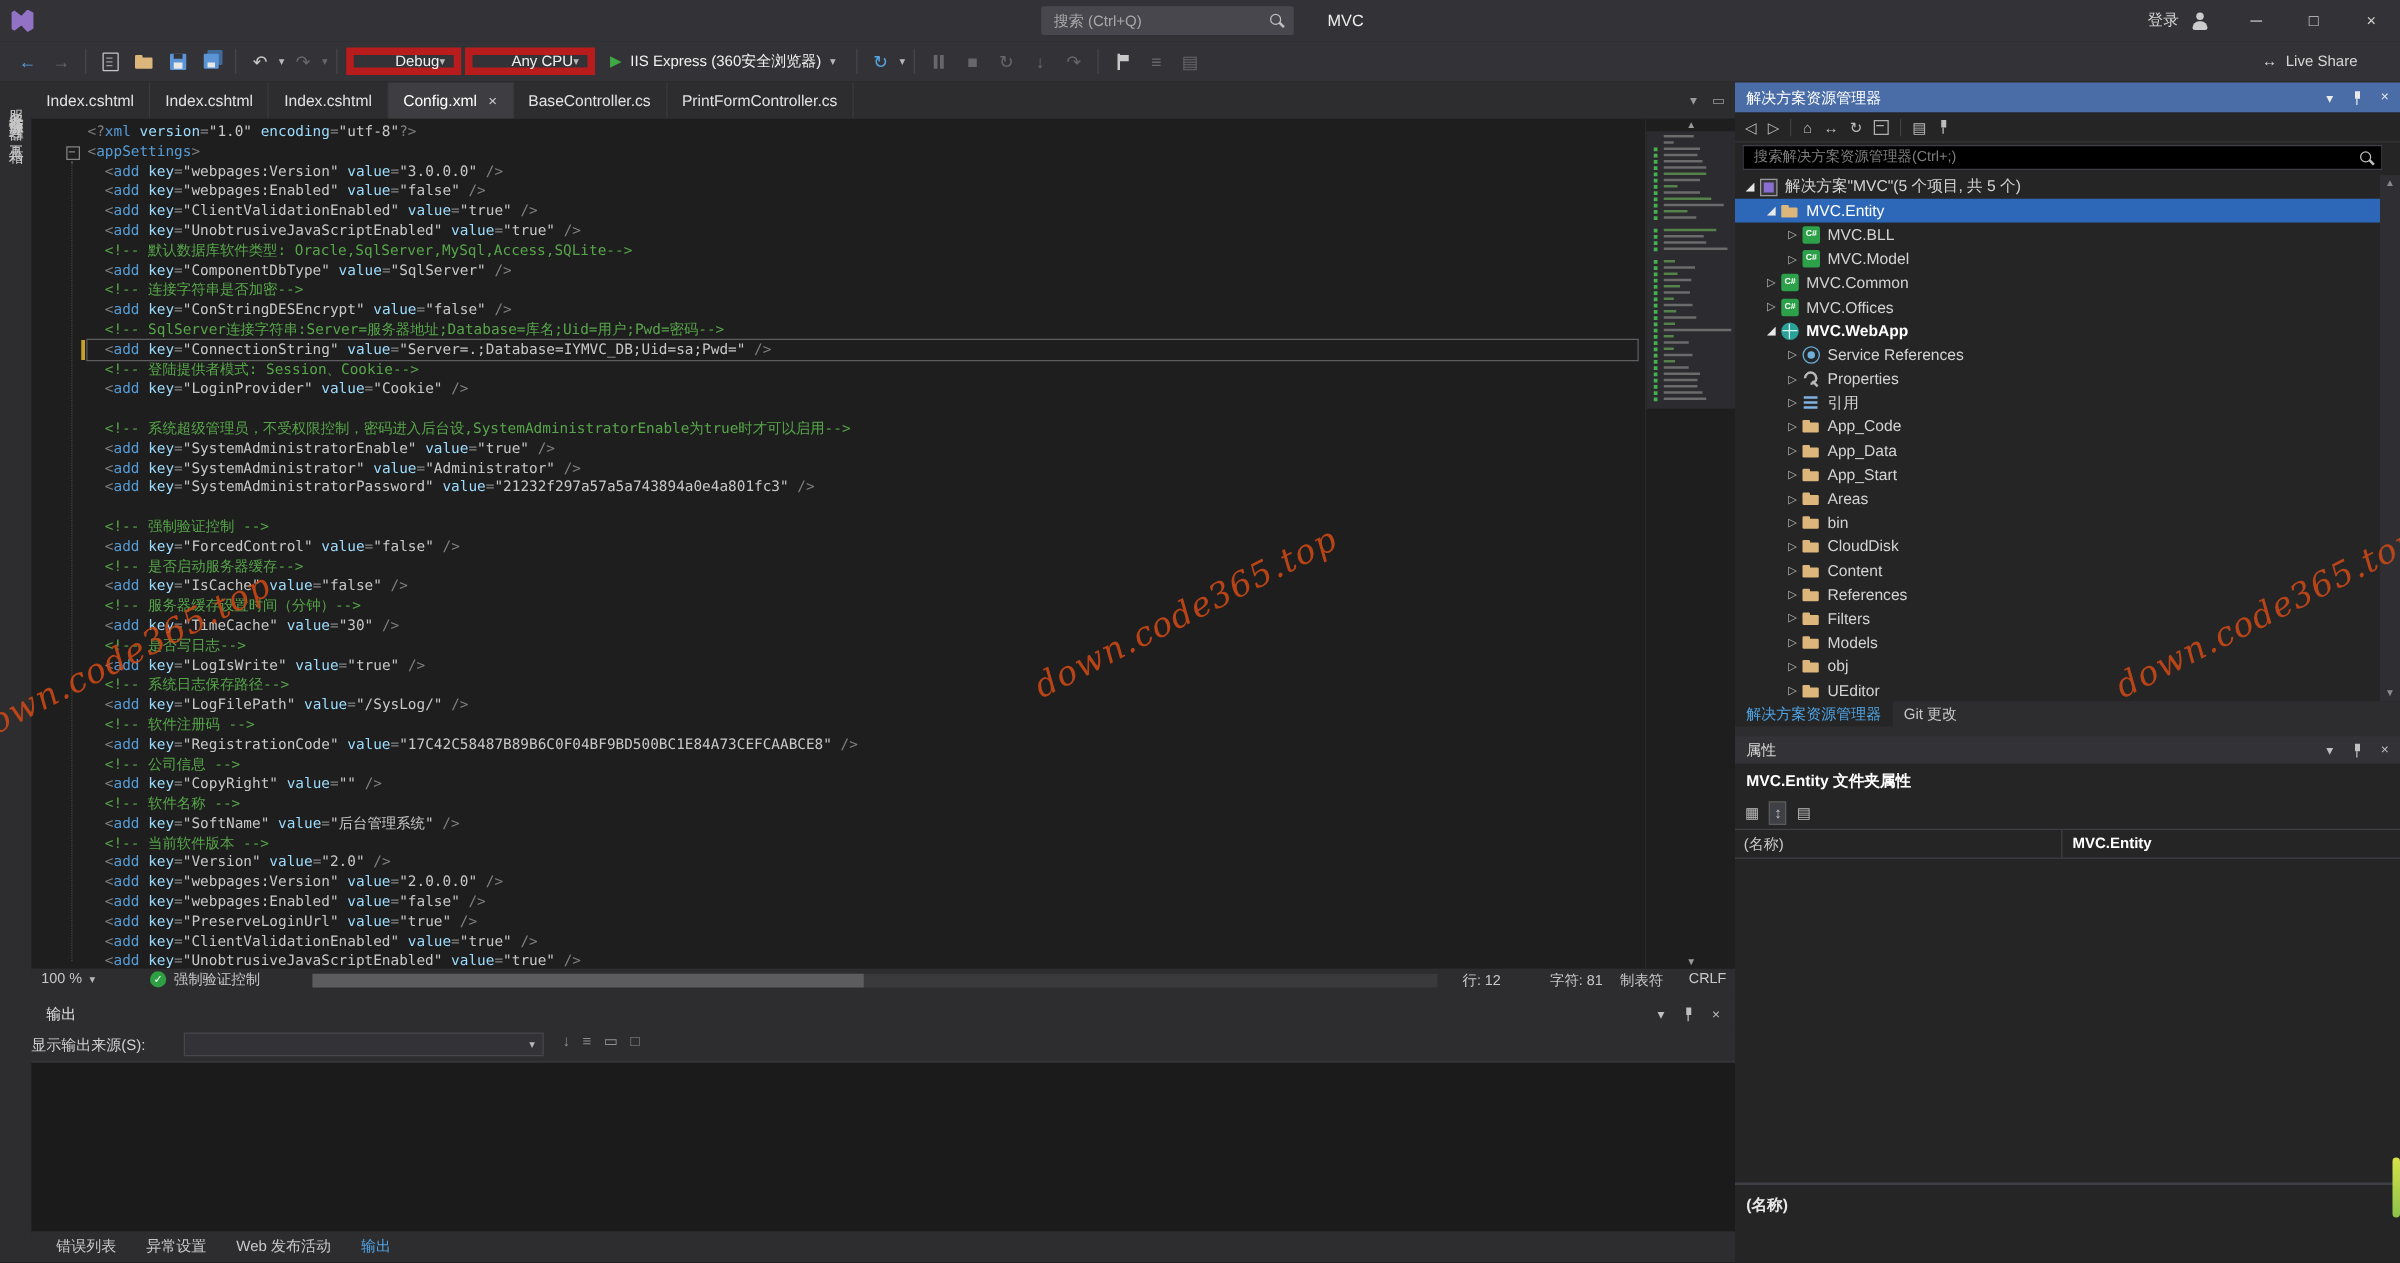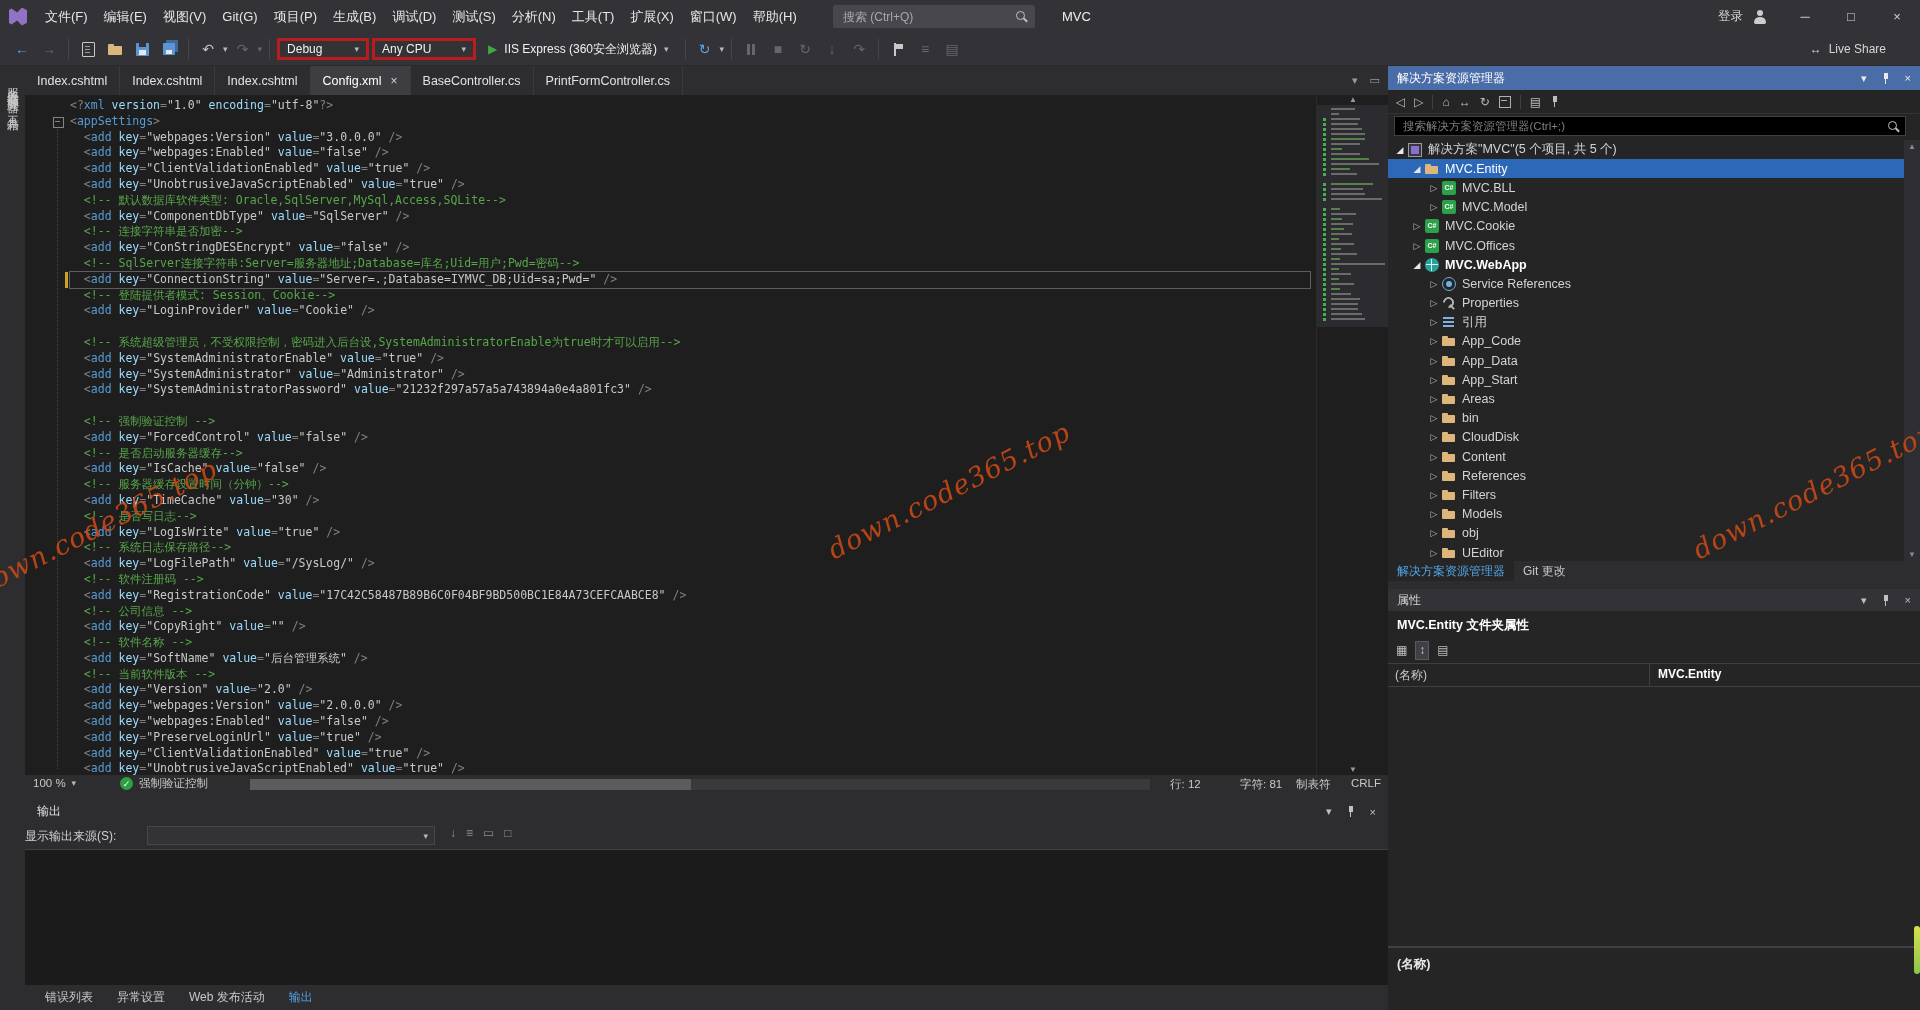--- a/index.html
+++ b/index.html
@@ -26,21 +26,21 @@
   .win-btn{width:46px;height:33px;display:flex;align-items:center;justify-content:center;color:#d0d0d0;font-size:13px;}
   
   #main-toolbar{position:absolute;left:0;top:33px;width:1920px;height:33px;background:#333337;display:flex;align-items:center;padding-left:10px;box-sizing:border-box;gap:3px;font-size:13px;border-bottom:1px solid #2a2a2d;}
   .tb-icon{width:24px;height:24px;display:flex;align-items:center;justify-content:center;color:#c8c8c8;font-size:14px;flex:none;}
   .tb-icon.disabled{color:#66666b;}
   .tb-icon.blue{color:#55a6e4;}
   .tb-icon.teal{color:#55a6e4;}
   .tb-sep{width:1px;height:20px;background:#46464b;margin:0 4px;flex:none;}
   .caret{font-size:9px;color:#b8b8b8;}
   .caret.dim{color:#66666b;}
-  .tb-combo{height:22px;background:#333337;border:3px solid #b91c1c;display:flex;align-items:center;justify-content:space-between;padding:0 7px;font-size:12px;color:#f0f0f0;box-sizing:border-box;flex:none;}
+  .tb-combo{height:22px;background:#333337;border:6px solid #b91c1c;display:flex;align-items:center;justify-content:flex-end;padding:0 7px;font-size:12px;color:#f0f0f0;box-sizing:border-box;flex:none;}
   .run-btn{display:flex;align-items:center;gap:7px;padding:0 9px;height:26px;color:#f0f0f0;font-size:12px;flex:none;}
   .play-glyph{color:#3fa944;font-size:12px;}
   #live-share{margin-left:auto;margin-right:34px;display:flex;align-items:center;gap:7px;font-size:12px;color:#d6d6d6;}
   .i-page{width:11px;height:13px;border:1px solid #c8c8c8;border-radius:1px;position:relative;}
   .i-page::after{content:'';position:absolute;left:2px;top:3px;width:5px;height:1px;background:#9a9a9a;box-shadow:0 3px 0 #9a9a9a,0 6px 0 #9a9a9a;}
   .i-openfolder{width:14px;height:11px;position:relative;}
   .i-openfolder::before{content:'';position:absolute;left:0;top:0;width:6px;height:3px;background:#dcb67a;border-radius:1px;}
   .i-openfolder::after{content:'';position:absolute;left:0;top:2px;width:14px;height:9px;background:#dcb67a;border-radius:1px;}
   .i-save{width:13px;height:13px;background:#5c95d6;position:relative;border-radius:1px;}
   .i-save::before{content:'';position:absolute;top:0;left:3px;width:7px;height:4px;background:#333337;}
@@ -158,35 +158,20 @@
   .watermark{position:absolute;font-family:"DejaVu Serif",serif;font-style:italic;font-size:27px;letter-spacing:1px;color:rgba(205,73,22,0.88);transform:rotate(-27deg);white-space:nowrap;z-index:60;pointer-events:none;}
   #edge-indicator{position:absolute;right:0;top:926px;width:6px;height:48px;border-radius:3px;background:linear-gradient(#d7e24a,#8bc34a);z-index:70;}
 </style>
 </head>
 <body>
 
 <div id="app">
 
   <div id="titlebar">
     <span class="vs-logo"></span>
-    <nav id="menu-bar">
-        <span class="menu-item">文件(F)</span>
-        <span class="menu-item">编辑(E)</span>
-        <span class="menu-item">视图(V)</span>
-        <span class="menu-item">Git(G)</span>
-        <span class="menu-item">项目(P)</span>
-        <span class="menu-item">生成(B)</span>
-        <span class="menu-item">调试(D)</span>
-        <span class="menu-item">测试(S)</span>
-        <span class="menu-item">分析(N)</span>
-        <span class="menu-item">工具(T)</span>
-        <span class="menu-item">扩展(X)</span>
-        <span class="menu-item">窗口(W)</span>
-        <span class="menu-item">帮助(H)</span>
-      </nav>
     <div id="title-search">
       <input class="search-input" readonly="" placeholder="搜索 (Ctrl+Q)" style="">
       <span class="mag-icon"></span>
     </div>
     <span id="solution-name">MVC</span>
     <div id="signin">
       <span>登录</span>
       <span class="person-icon"></span>
     </div>
     <div class="win-controls">
@@ -473,21 +458,21 @@
         <span class="tree-label">MVC.BLL</span>
       </div>
       <div class="tree-row" style="padding-left: 38px;">
         <span class="arr">▷</span>
         <span class="ico ico-csproj"></span>
         <span class="tree-label">MVC.Model</span>
       </div>
       <div class="tree-row" style="padding-left: 21px;">
         <span class="arr">▷</span>
         <span class="ico ico-csproj"></span>
-        <span class="tree-label">MVC.Cookie</span>
+        <span class="tree-label">MVC.Common</span>
       </div>
       <div class="tree-row" style="padding-left: 21px;">
         <span class="arr">▷</span>
         <span class="ico ico-csproj"></span>
         <span class="tree-label">MVC.Offices</span>
       </div>
       <div class="tree-row bold" style="padding-left: 21px;">
         <span class="arr exp">◢</span>
         <span class="ico ico-webapp"></span>
         <span class="tree-label">MVC.WebApp</span>

